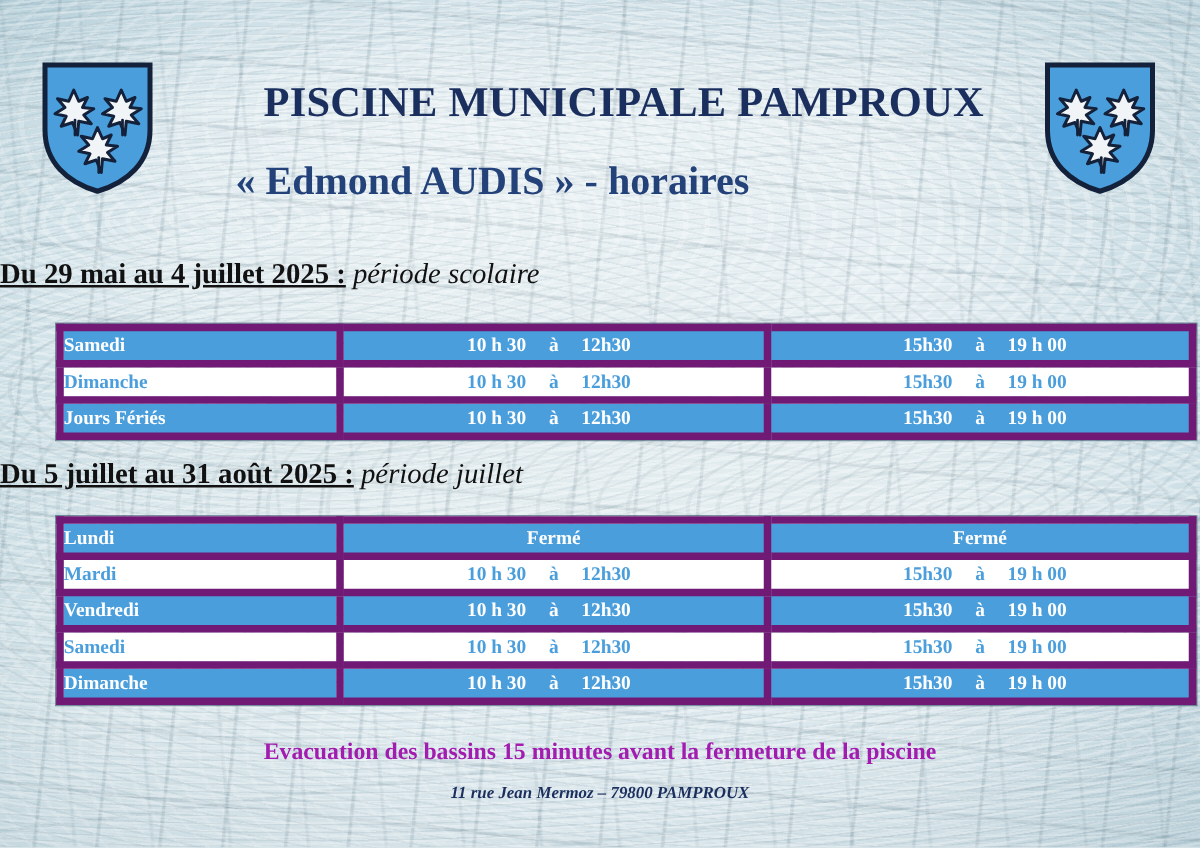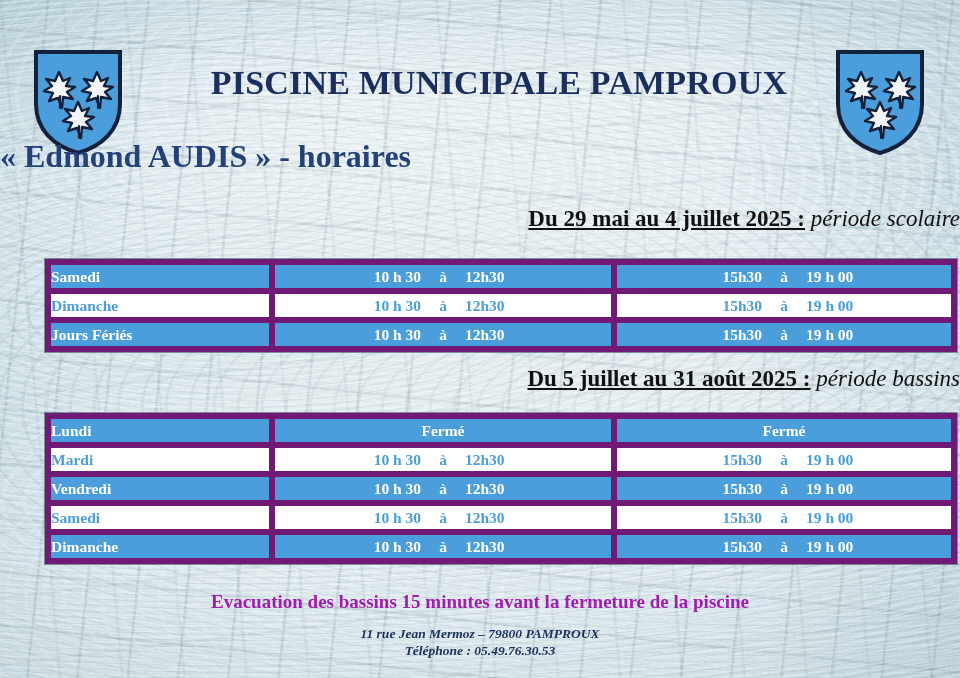--- a/index.html
+++ b/index.html
@@ -137,32 +137,31 @@
     font-weight: bold;
     color: #1b2f5e;
     letter-spacing: .2px;
     padding-left: 19px;
   }
   .subtitle {
     position: absolute;
     top: 126px;
     left: 0;
     width: 788px;
+    text-align: center;
+    font-size: 32px;
+    font-weight: bold;
+    color: #24427a;
+  }
+
+  .section-head {
+    position: absolute;
+    left: 0;
+    width: 960px;
     text-align: left;
-    font-size: 32px;
-    font-weight: bold;
-    color: #24427a;
-    margin-top: 12px;
-  }
-
-  .section-head {
-    position: absolute;
-    left: 0;
-    width: 960px;
-    text-align: right;
     font-size: 23px;
     color: #111111;
     white-space: nowrap;
   }
   .section-head .range {
     font-weight: bold;
     text-decoration: underline;
     text-underline-offset: 2px;
   }
   .section-head .kind {
@@ -344,21 +343,21 @@
               <span class="sep">à</span>
               <span class="t2">19 h 00</span>
             </div>
           </td>
         </tr>
       </tbody>
     </table>
 
     <div class="section-head" id="head-2">
       <span class="range">Du 5 juillet au 31 août 2025 :</span>
-      <span class="kind">période bassins</span>
+      <span class="kind">période juillet</span>
     </div>
 
     <table class="sched" id="table-2">
       <tbody>
         <tr class="odd">
           <td class="c-day">Lundi</td>
           <td class="c-am closed">Fermé</td>
           <td class="c-pm closed">Fermé</td>
         </tr>
         <tr class="even">
@@ -427,16 +426,15 @@
               <span class="sep">à</span>
               <span class="t2">19 h 00</span>
             </div>
           </td>
         </tr>
       </tbody>
     </table>
 
     <div class="notice">Evacuation des bassins 15 minutes avant la fermeture de la piscine</div>
     <div class="addr" id="addr-line">11 rue Jean Mermoz – 79800 PAMPROUX</div>
-    <div class="addr" id="phone-line">Téléphone : 05.49.76.30.53</div>
 
   </div>
 </div>
 
 </body></html>

